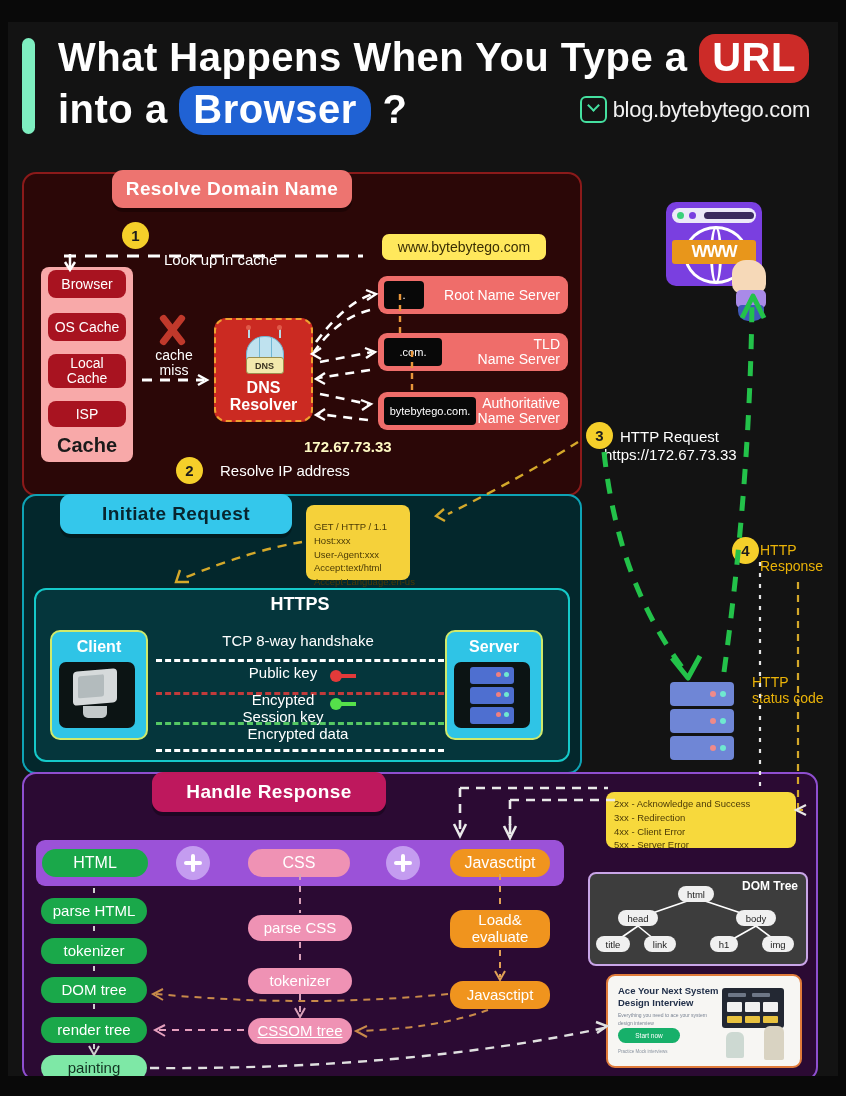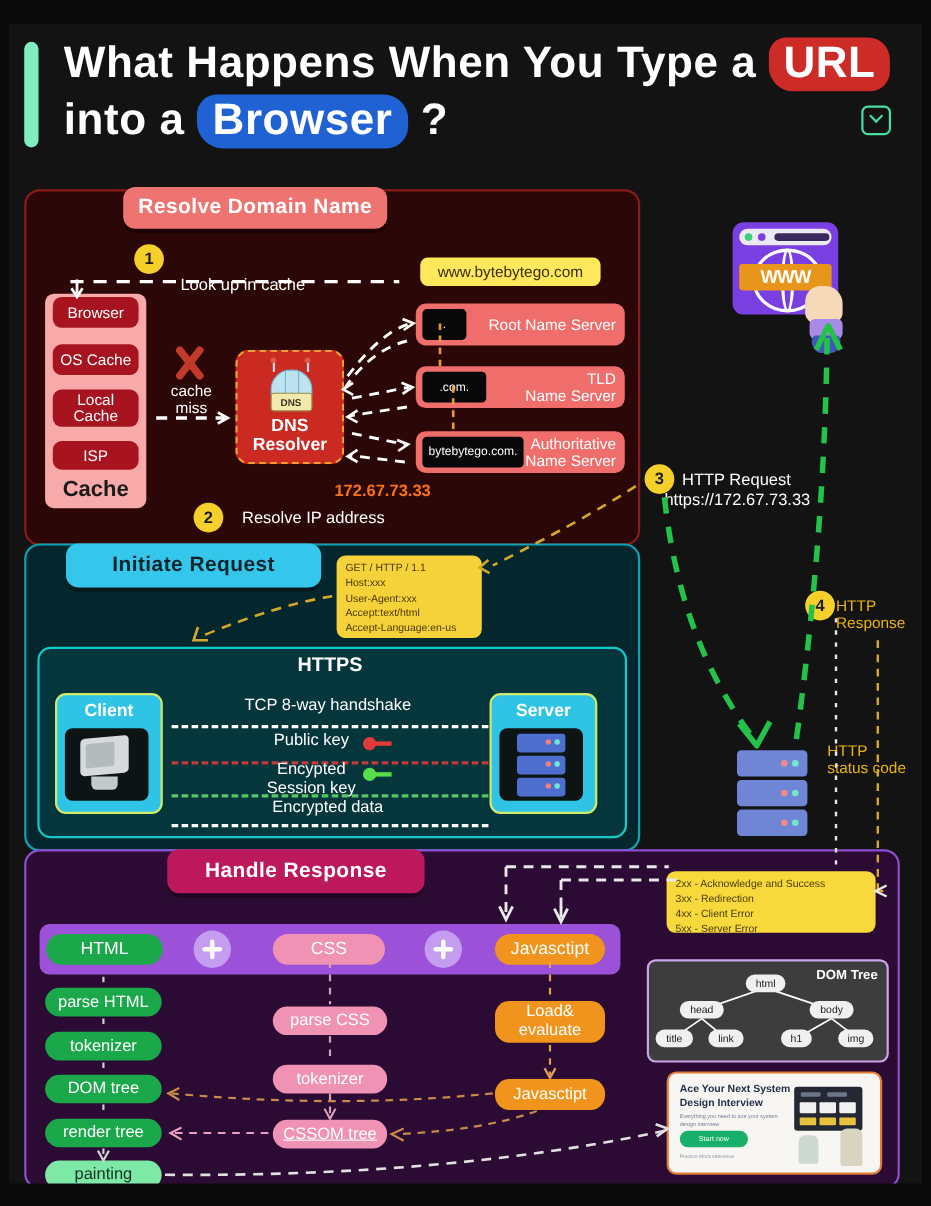--- a/index.html
+++ b/index.html
@@ -62,25 +62,25 @@
   .dnsplate{position:absolute;left:8px;top:29px;width:36px;height:15px;background:#f2e9ad;border:1.5px solid #9a8f4e;
             border-radius:3px;font-size:9px;color:#3a3320;font-weight:bold;display:flex;align-items:center;justify-content:center;}
 
   .domainchip{position:absolute;left:374px;top:212px;width:164px;height:26px;background:#ffe85c;border-radius:7px;
               display:flex;align-items:center;justify-content:center;color:#3a2e04;font-size:14px;}
   .nsrow{position:absolute;left:370px;width:190px;height:38px;background:#ef6d6a;border-radius:9px;}
   .nsblack{position:absolute;left:6px;top:5px;height:28px;background:#080808;border-radius:4px;
            display:flex;align-items:center;justify-content:center;color:#fff;font-size:11px;padding:0 5px;box-sizing:border-box;}
   .nstext{position:absolute;right:8px;top:50%;transform:translateY(-50%);color:#fff;font-size:14px;
           text-align:right;line-height:1.05;}
-  .ipaddr{position:absolute;left:296px;top:416px;color:#f97316;font-size:15px;font-weight:bold;}
-
-  
-  .reqbox{position:absolute;left:298px;top:483px;width:132px;height:75px;background:#f5d13a;border-radius:8px;
-          padding:5px 8px;box-sizing:border-box;}
+  .ipaddr{position:absolute;left:296px;top:416px;color:#fef9c3;font-size:15px;font-weight:bold;}
+
+  
+  .reqbox{position:absolute;left:298px;top:483px;width:104px;height:75px;background:#f5d13a;border-radius:8px;
+          padding:15px 8px;box-sizing:border-box;}
   .reqbox div{font-size:9.5px;color:#4a3a05;line-height:1.45;white-space:nowrap;}
   .httpsbox{position:absolute;left:26px;top:566px;width:532px;height:170px;border:2px solid #15c9c9;border-radius:12px;background:#05363c;}
   .httpstitle{position:absolute;left:0;top:572px;width:584px;text-align:center;color:#fff;font-weight:bold;font-size:18px;}
   .node{position:absolute;width:94px;height:106px;background:#2fc4e6;border:2px solid #cfe96a;border-radius:10px;}
   .node-t{position:absolute;top:6px;left:0;width:100%;text-align:center;color:#fff;font-weight:bold;font-size:16px;}
   .node-art{position:absolute;left:7px;top:30px;width:76px;height:66px;background:#0c1414;border-radius:7px;}
   .crt{position:absolute;left:14px;top:8px;width:44px;height:34px;background:#d6dadb;border-radius:4px;transform:skewY(-5deg);}
   .crt:after{content:"";position:absolute;left:5px;top:5px;width:26px;height:22px;background:#b3bbbd;border-radius:2px;}
   .crtbase{position:absolute;left:24px;top:44px;width:24px;height:12px;background:#c3c9ca;border-radius:0 0 5px 5px;}
   .dbu{position:absolute;left:16px;width:44px;height:17px;background:#4e6fd0;border-radius:3px;}
@@ -144,20 +144,21 @@
 
 <div id="page">
 <div id="canvas">
 
   <div class="hdr">
     <div class="greenbar"></div>
     <div class="title1"><span>What Happens When You Type a </span><span class="hl-url">URL</span></div>
     <div class="title2"><span>into a </span><span class="hl-br">Browser</span><span> ?</span></div>
     <div class="brand">
       <span class="logo-sq"></span>
+      <span class="brand-name">blog.bytebytego.com</span>
     </div>
   </div>
 
   <div class="sect sect-dns"></div>
   <div class="badge badge-dns">Resolve Domain Name</div>
 
   <div class="num" style="left:114px;top:200px;">1</div>
   <div class="lbl" style="left:156px;top:205px;margin-top:24px;">Look up in cache</div>
 
   <div class="cachepanel"></div>

